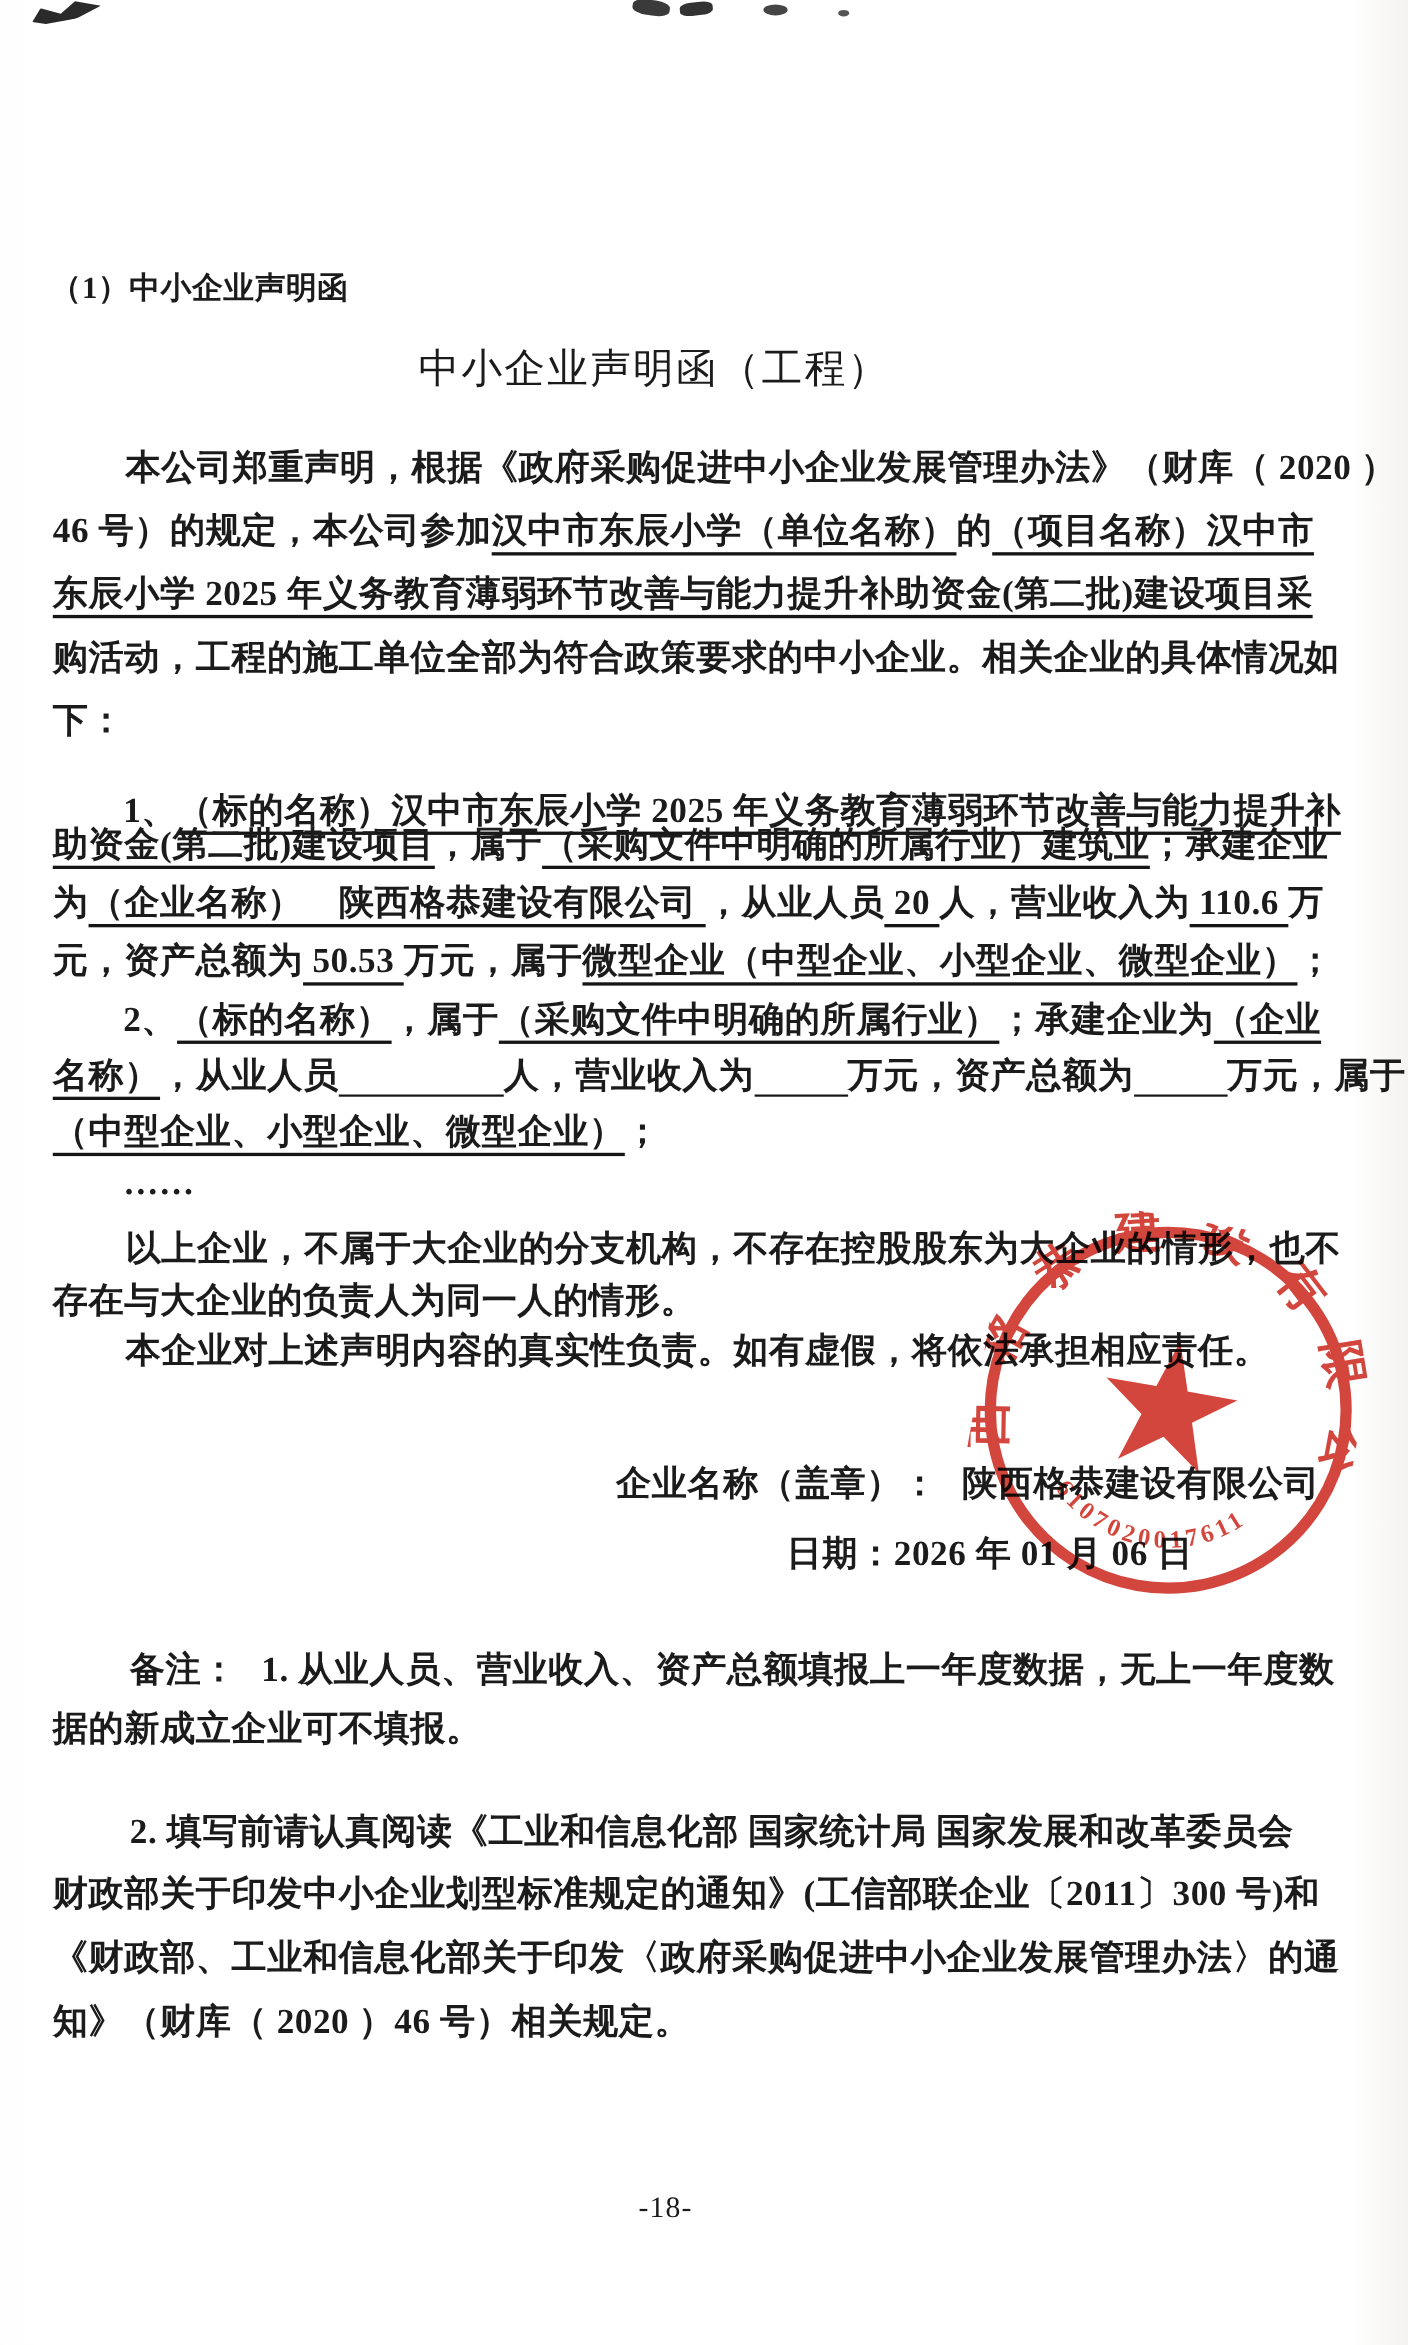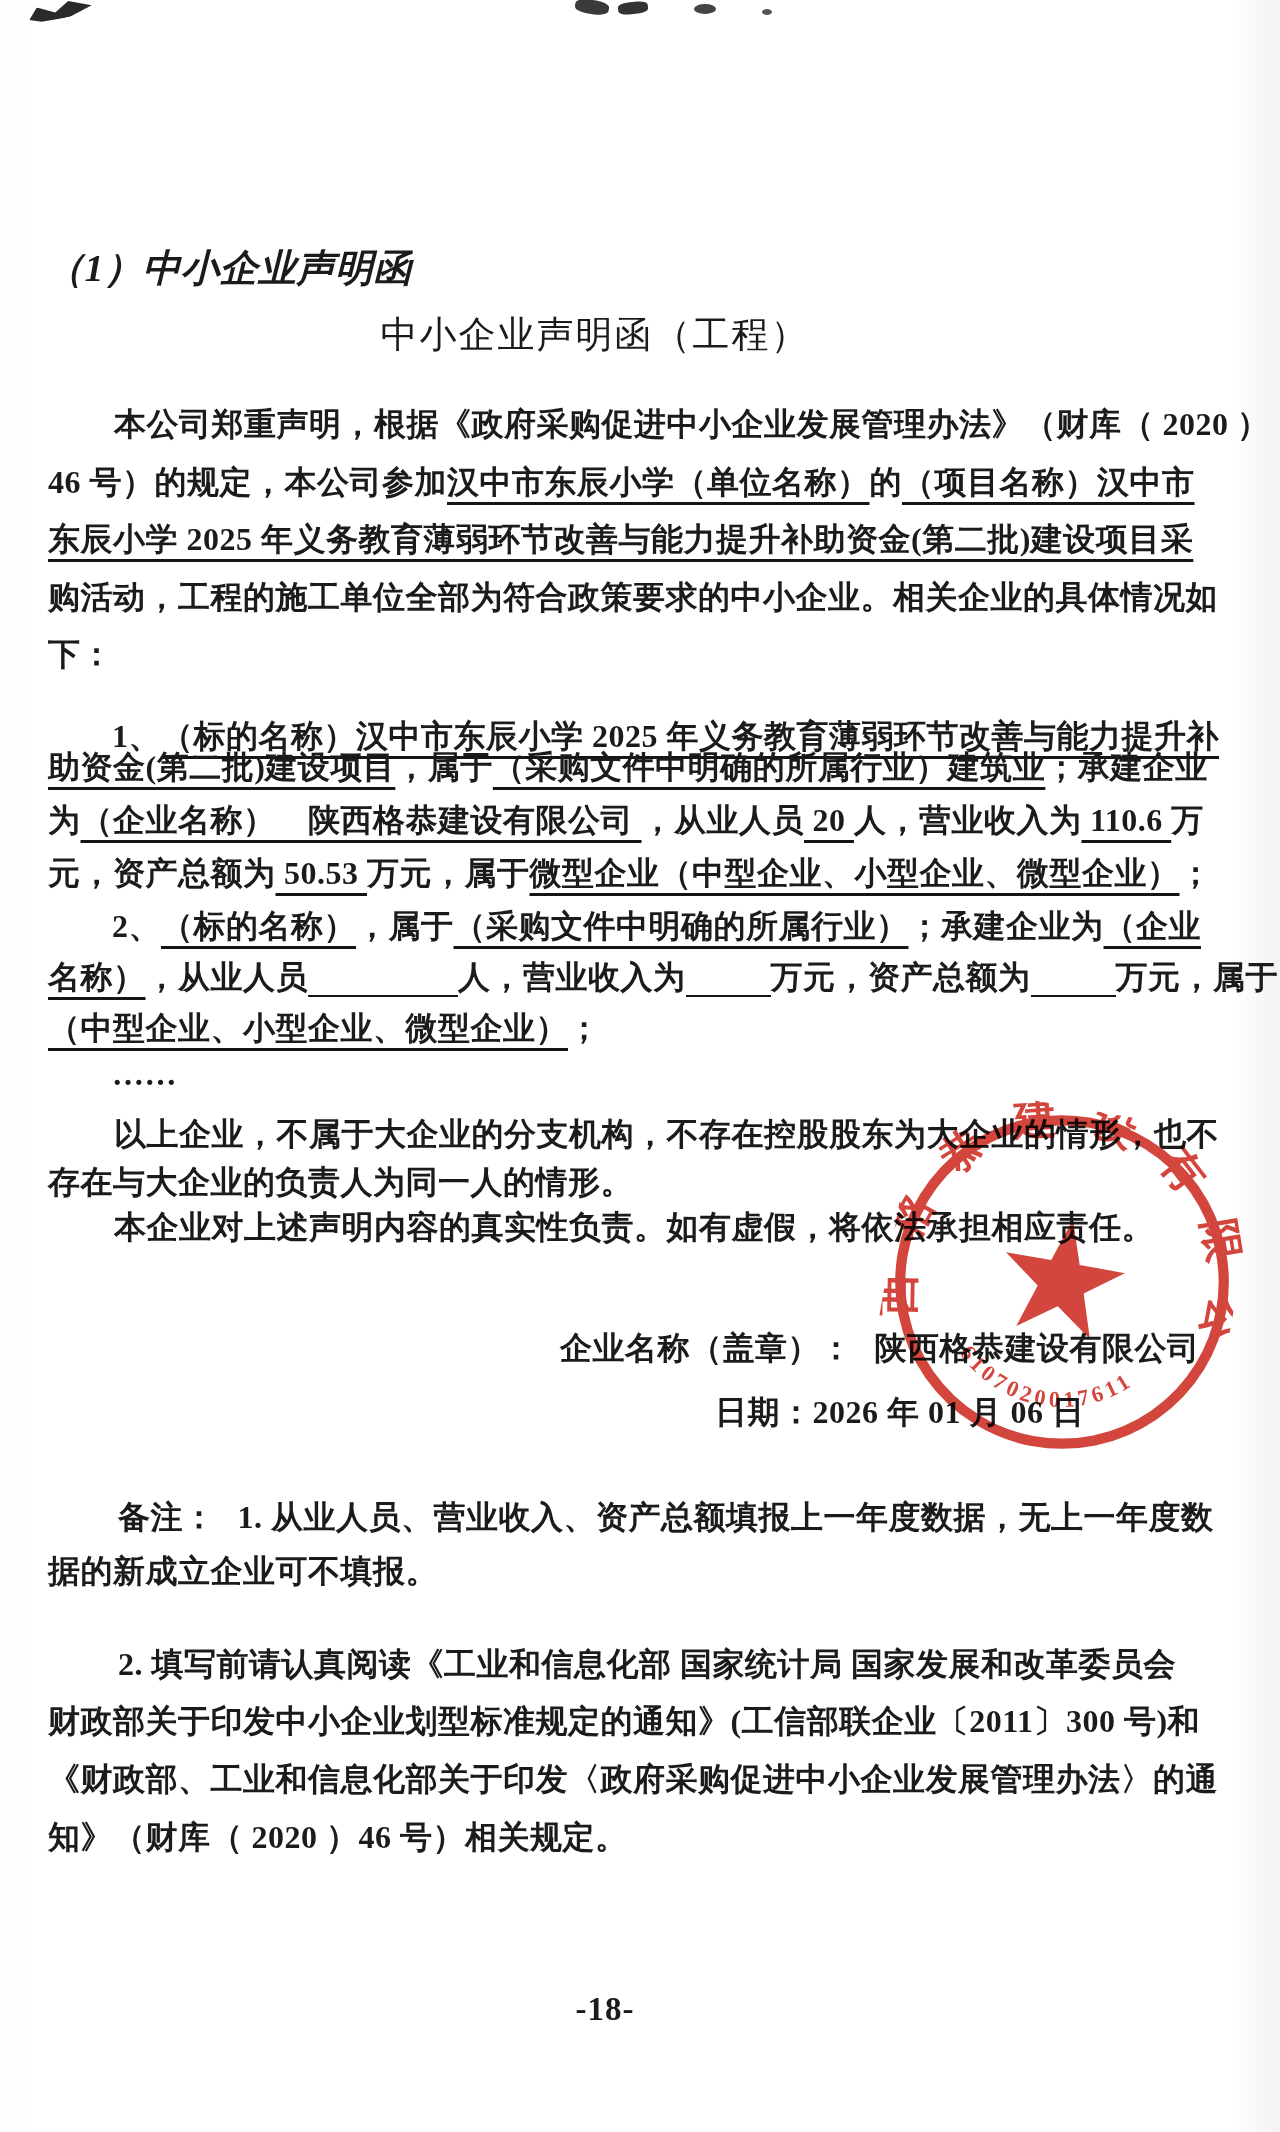--- a/index.html
+++ b/index.html
@@ -16,21 +16,21 @@
     background:linear-gradient(90deg,#fefefe 0%,#ffffff 3%,#ffffff 96%,#f4f3f1 100%);
   }
   .line {
     position:absolute;
     white-space:nowrap;
     font-size:32px;
     font-weight:600;
     letter-spacing:0.5px;
     color:#1b1b1b;
   }
-  .heading { font-size:38px; font-weight:700;font-style:italic; }
+  .heading { font-size:28px; font-weight:700; }
   .doc-title {
     position:absolute; left:0; top:310px; width:1190px;
     text-align:center; font-size:37px; font-weight:400; letter-spacing:2px;
     white-space:nowrap;
   }
   .u {
     text-decoration:underline;
     text-underline-offset:9px;
     text-decoration-thickness:2.5px;
     text-decoration-color:#151515;
@@ -38,21 +38,21 @@
   .blank {
     display:inline-block;
     border-bottom:2.5px solid #151515;
     height:30px;
     vertical-align:-9px;
   }
   .b1 { width:150px; } .b2 { width:85px; } .b3 { width:85px; }
   .gap { display:inline-block; width:22px; }
   .page-num {
     position:absolute; left:0; top:1991px; width:1210px; text-align:center;
-    font-size:33px; font-weight:700; letter-spacing:1px;
+    font-size:27px; font-weight:400; letter-spacing:1px;
   }
   .stamp {
     position:absolute; left:888px; top:1108px; width:348px; height:348px;
     transform:rotate(10deg);
     mix-blend-mode:multiply;
     opacity:0.9;
   }
   .stamp text {
     font-family:"Liberation Serif","DejaVu Serif",serif;
     font-weight:700;

